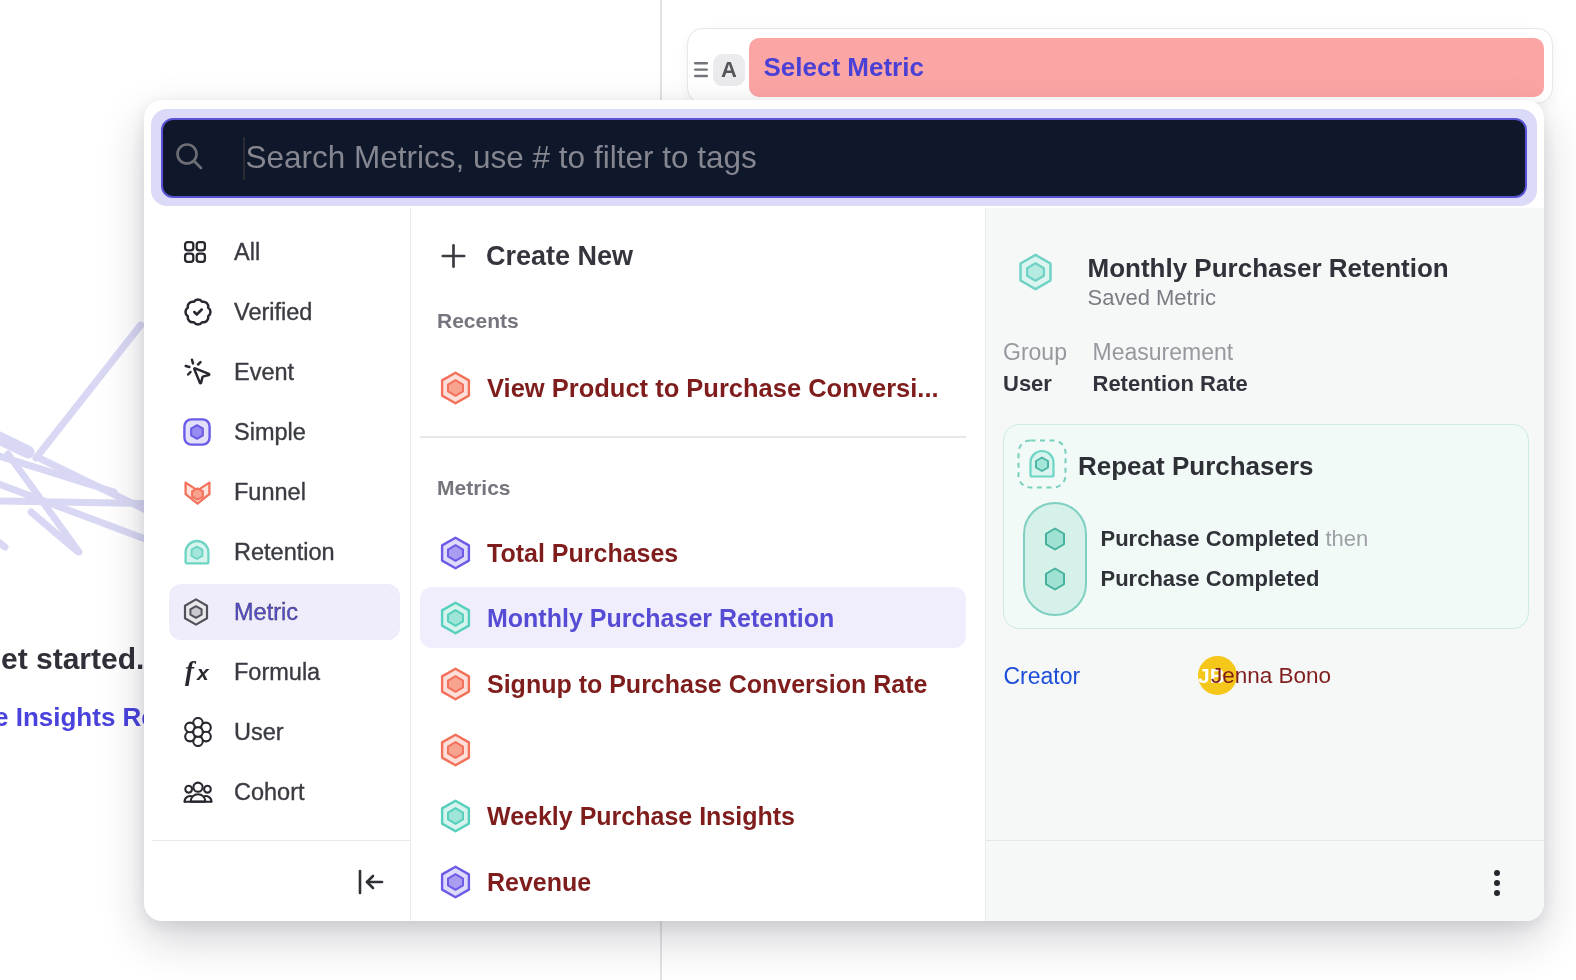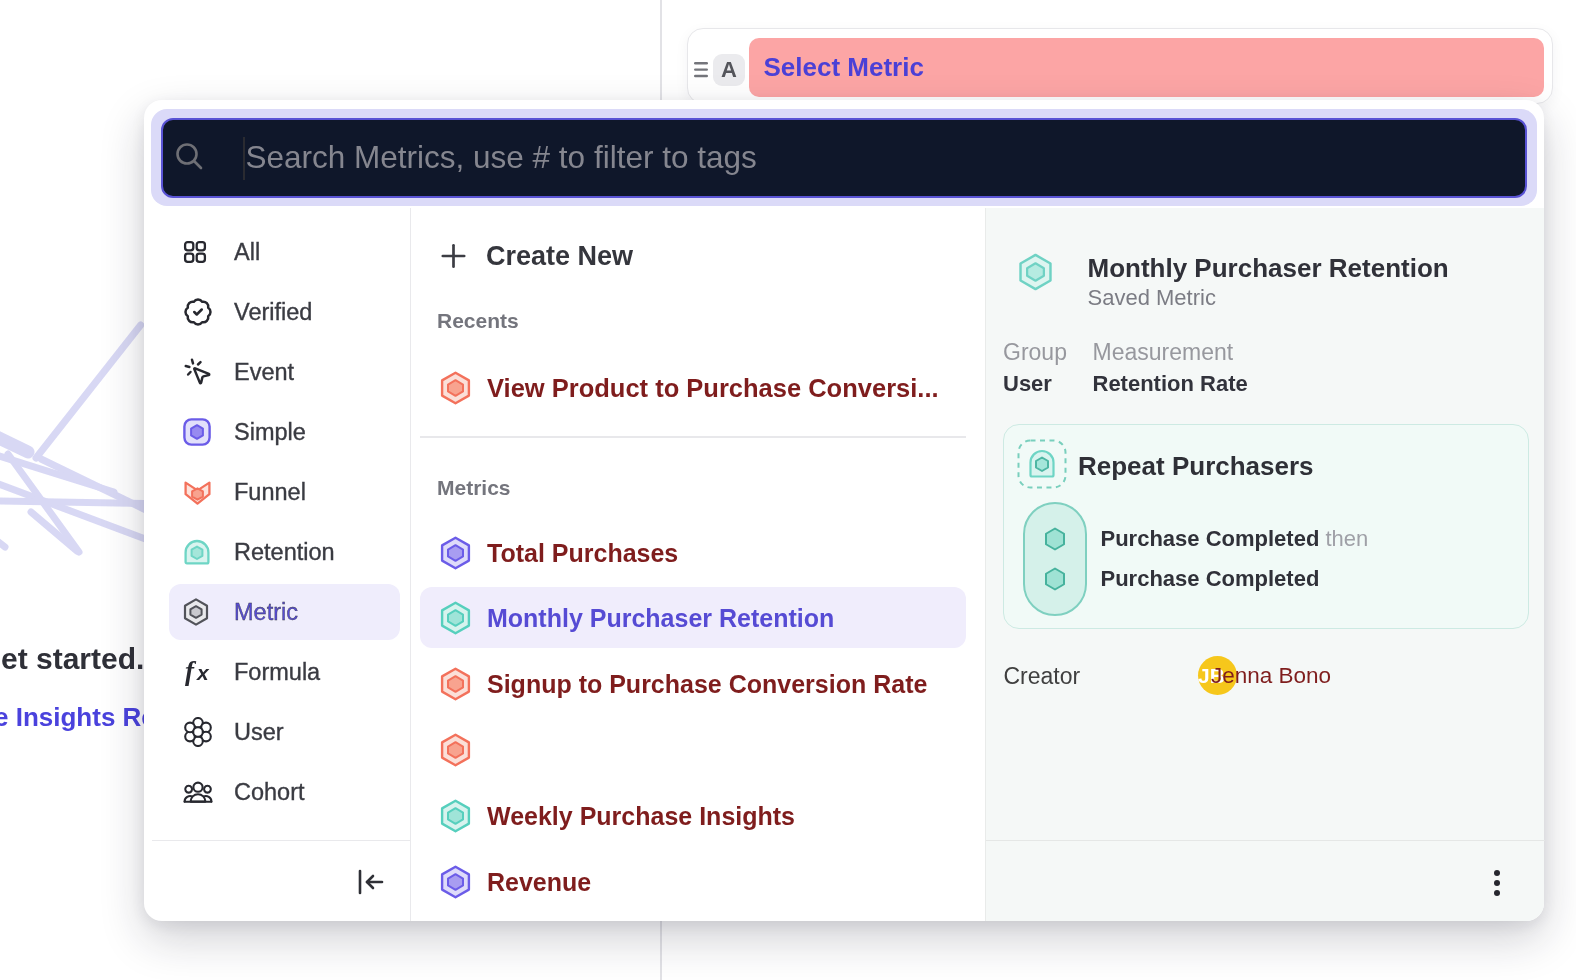--- a/index.html
+++ b/index.html
@@ -291,21 +291,21 @@
       <div class="abs" style="left:19px;top:77.5px;width:64.5px;height:114px;border-radius:33px;background:#d5f1ea;border:2.5px solid #7fd0c0"></div>
       <svg class="abs" style="left:40px;top:102px" width="22" height="24" viewBox="0 0 22 24">
           <path d="M11 1.5 L20 6.75 L20 17.25 L11 22.5 L2 17.25 L2 6.75 Z" fill="#9fe2d4" stroke="#46b29d" stroke-width="2" stroke-linejoin="round"></path>
         </svg>
       <svg class="abs" style="left:40px;top:142.5px" width="22" height="24" viewBox="0 0 22 24">
           <path d="M11 1.5 L20 6.75 L20 17.25 L11 22.5 L2 17.25 L2 6.75 Z" fill="#9fe2d4" stroke="#46b29d" stroke-width="2" stroke-linejoin="round"></path>
         </svg>
       <div class="abs" style="left:97px;top:100px;font-weight:bold;font-size:22px;line-height:28px;color:#303139">Purchase Completed <span style="font-weight:normal;color:#9fa0a7">then</span></div>
       <div class="abs" style="left:97px;top:140.5px;font-weight:bold;font-size:22px;line-height:28px;color:#303139">Purchase Completed</div>
     </div>
-    <div class="abs" style="left:18px;top:453.5px;font-size:23px;line-height:28px;color:#404040">Creator</div>
+    <div class="abs" style="left:18px;top:453.5px;font-size:23px;line-height:28px;color:#1d4ed8">Creator</div>
     <div class="avatar" style="left:168.5px;top:448px">JB</div>
     <div class="abs" style="left:225.5px;top:454px;font-size:22.5px;line-height:28px;color:#7f1d1d">Jenna Bono</div>
     <div class="rfoot-line"></div>
     <div class="dot" style="left:508px;top:661.5px"></div>
     <div class="dot" style="left:508px;top:671.5px"></div>
     <div class="dot" style="left:508px;top:681.5px"></div>
   </div>
 </div>
 
 </body></html>

